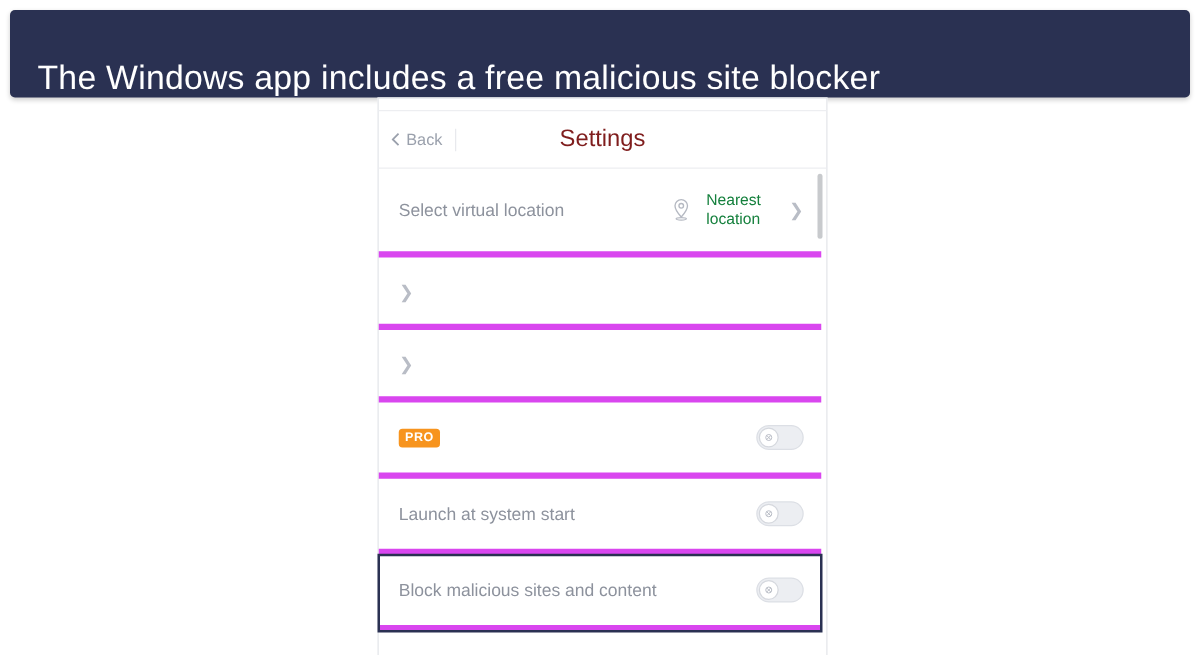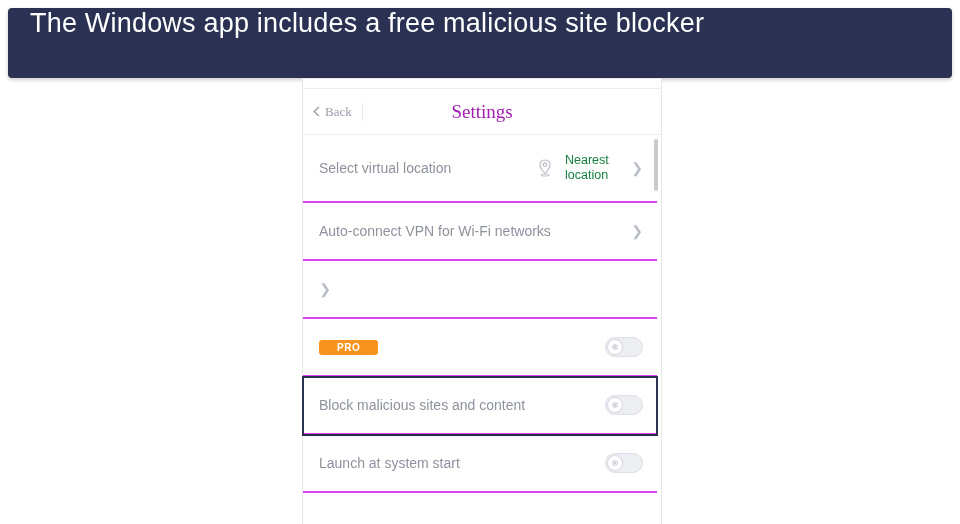--- a/index.html
+++ b/index.html
@@ -12,21 +12,21 @@
   }
   .caption-bar {
     position: absolute;
     top: 8px;
     left: 8px;
     right: 8px;
     height: 70px;
     background: #2a3152;
     border-radius: 4px;
     display: flex;
-    align-items: flex-start;
+    align-items: flex-end;
     padding-left: 22px;
     box-shadow: 0 2px 4px rgba(0,0,0,0.2);
   }
   .caption-text {
     color: #fff;
     font-size: 27px;
     font-weight: 500;
     letter-spacing: 0.2px;
   }
   .app-panel {
@@ -37,54 +37,53 @@
     border: 1px solid #e4e6ea;
     background: #fff;
   }
   .app-blank { height: 10px; border-bottom: 1px solid #edeef1; }
   .app-header {
     display: flex;
     align-items: center;
     height: 46px;
     position: relative;
     border-bottom: 1px solid #edeef1;
-    font-family: Liberation Serif, serif;
   }
   .back-btn {
     display: flex; align-items: center; gap: 4px;
     color: #9aa0ac; font-size: 13px;
     padding-left: 10px;
     border-right: 1px solid #e8e9ed;
     height: 18px;
     padding-right: 10px;
   }
   .app-title {
     position: absolute; left: 0; right: 0;
     text-align: center;
-    color: #a21caf; font-size: 19px; font-weight: 400;
+    color: #7f1d1d; font-size: 19px; font-weight: 400;
     pointer-events: none;
   }
   .settings-list {
     position: relative;
     margin-right: 4px;
   }
   .scroll-track {
     position: absolute;
     right: -1px;
     top: 4px;
     width: 4px;
     height: 52px;
     background: #c8cacd;
     border-radius: 2px;
   }
   .row {
     display: flex;
     align-items: center;
     padding: 18px 14px 18px 16px;
-    border-bottom: 2px solid #d946ef;
+    border-bottom: 5px solid #d946ef;
     min-height: 58px;
     gap: 8px;
   }
   .row:last-child { border-bottom: none; }
   .row-label {
     flex: 1;
     color: #8d929d;
     font-size: 14px;
     line-height: 1.35;
   }
@@ -99,21 +98,21 @@
     width: 20px; height: 20px;
     color: #b5b9c2;
     margin-right: 2px;
   }
   .chev { color: #b9bdc6; font-size: 14px; font-weight: 300; width: 12px; text-align: center; flex-shrink: 0;}
   .pro-badge {
     background: #f7941e;
     color: #fff;
     font-size: 10px;
     font-weight: 700;
-    padding: 2px 18px;
+    padding: 2px 5px;
     border-radius: 3px;
     letter-spacing: 0.5px;
     flex-shrink: 0;
   }
   .toggle {
     width: 38px; height: 20px;
     background: #eceef2;
     border: 1px solid #dcdfe5;
     border-radius: 10px;
     position: relative;
@@ -162,30 +161,42 @@
       <span class="row-label">Select virtual location</span>
       <svg class="pin-icon" viewBox="0 0 24 24">
         <path d="M12 2C8.7 2 6 4.7 6 8c0 3.9 4.8 9.4 5.6 10.3.2.2.6.2.8 0C13.2 17.4 18 11.9 18 8c0-3.3-2.7-6-6-6zm0 8.2c-1.2 0-2.2-1-2.2-2.2S10.8 5.8 12 5.8s2.2 1 2.2 2.2-1 2.2-2.2 2.2z" fill="none" stroke="#b5b9c2" stroke-width="1.3"></path>
         <ellipse cx="12" cy="20.5" rx="5" ry="1.2" fill="none" stroke="#b5b9c2" stroke-width="1"></ellipse>
       </svg>
       <span class="row-val">Nearest location</span>
       <span class="chev">❯</span>
     </div>
 
     <div class="row">
-      <span class="row-label">Auto-connect VPN for Wi-Fi networks</span>
       <span class="chev">❯</span>
     </div>
 
     <div class="row">
       <span class="chev">❯</span>
     </div>
 
     <div class="row">
       <span class="pro-badge">PRO</span>
+      <div class="toggle">
+        <div class="knob">
+          <svg viewBox="0 0 10 10">
+              <circle cx="5" cy="5" r="3" fill="none" stroke="#b9bdc6" stroke-width="1"></circle>
+              <line x1="3" y1="3" x2="7" y2="7" stroke="#b9bdc6" stroke-width="1"></line>
+              <line x1="7" y1="3" x2="3" y2="7" stroke="#b9bdc6" stroke-width="1"></line>
+            </svg>
+        </div>
+      </div>
+    </div>
+
+    <div class="row">
+      <span class="row-label">Launch at system start</span>
       <div class="toggle">
         <div class="knob">
           <svg viewBox="0 0 10 10">
               <circle cx="5" cy="5" r="3" fill="none" stroke="#b9bdc6" stroke-width="1"></circle>
               <line x1="3" y1="3" x2="7" y2="7" stroke="#b9bdc6" stroke-width="1"></line>
               <line x1="7" y1="3" x2="3" y2="7" stroke="#b9bdc6" stroke-width="1"></line>
             </svg>
         </div>
       </div>
     </div>
@@ -197,31 +208,18 @@
           <svg viewBox="0 0 10 10">
               <circle cx="5" cy="5" r="3" fill="none" stroke="#b9bdc6" stroke-width="1"></circle>
               <line x1="3" y1="3" x2="7" y2="7" stroke="#b9bdc6" stroke-width="1"></line>
               <line x1="7" y1="3" x2="3" y2="7" stroke="#b9bdc6" stroke-width="1"></line>
             </svg>
         </div>
       </div>
     </div>
 
     <div class="row">
-      <span class="row-label">Launch at system start</span>
-      <div class="toggle">
-        <div class="knob">
-          <svg viewBox="0 0 10 10">
-              <circle cx="5" cy="5" r="3" fill="none" stroke="#b9bdc6" stroke-width="1"></circle>
-              <line x1="3" y1="3" x2="7" y2="7" stroke="#b9bdc6" stroke-width="1"></line>
-              <line x1="7" y1="3" x2="3" y2="7" stroke="#b9bdc6" stroke-width="1"></line>
-            </svg>
-        </div>
-      </div>
-    </div>
-
-    <div class="row">
       
       
     </div>
 
   </div>
 </div>
 
 </body></html>

